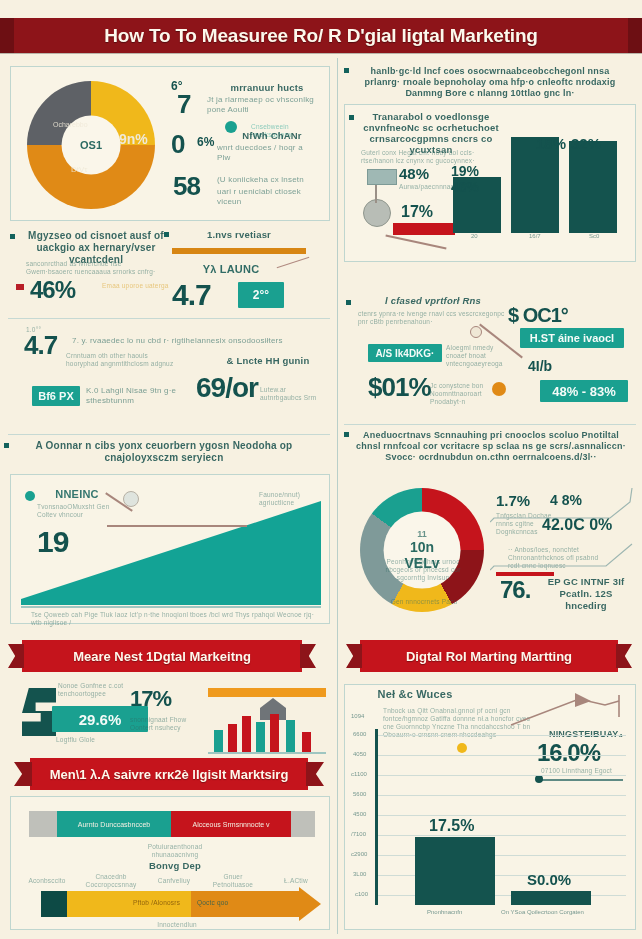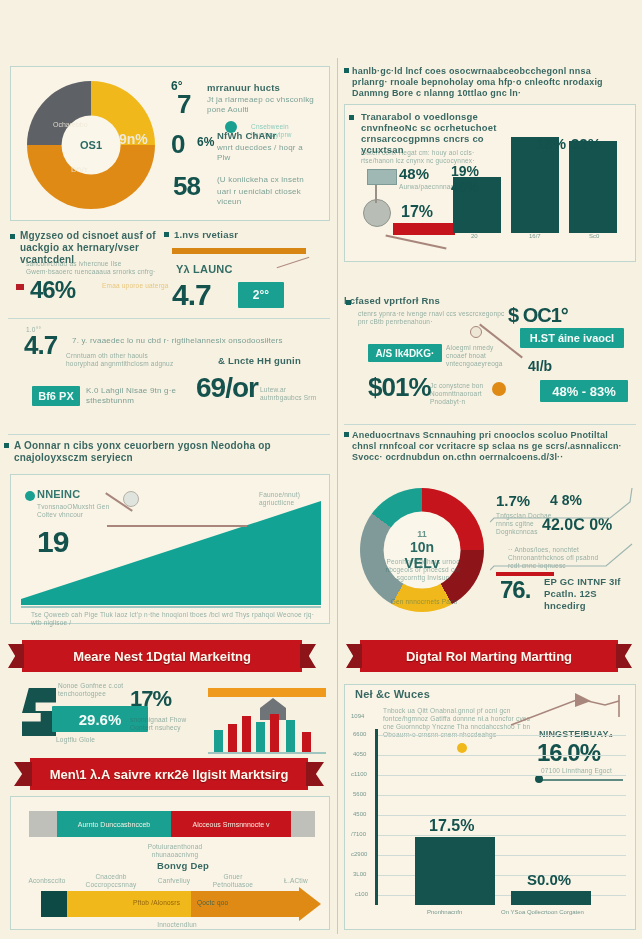--- a/index.html
+++ b/index.html
@@ -35,21 +35,21 @@
     border:1px solid #bfd6cf;
     box-sizing:border-box;
   }
   .card.plain{border:none;background:transparent;}
 
   .hr{position:absolute;height:1px;background:#c6d9d3;}
 
   
   .txt{position:absolute;color:#2d6b63;font-size:8px;line-height:10px;
        letter-spacing:.2px;opacity:.62;filter:blur(.35px);}
-  .txt.head{font-size:9.5px;font-weight:bold;color:#17504c;opacity:.85;}
+  .txt.head{font-size:9.5px;font-weight:bold;color:#17504c;opacity:.85;text-align:center;}
   .txt.tiny{font-size:6.5px;line-height:8px;opacity:.5;}
 
   .bignum{position:absolute;color:#14524e;font-weight:bold;
           filter:blur(.4px);letter-spacing:-1px;}
   .pct{position:absolute;color:#14524e;font-weight:bold;filter:blur(.35px);}
 
   .badge{position:absolute;background:#1aa090;color:#f4fbf8;
          font-weight:bold;display:flex;align-items:center;justify-content:center;
          filter:blur(.3px);border-radius:1px;}
 
@@ -90,20 +90,25 @@
 
   
   .linepath{position:absolute;}
   .dot{position:absolute;border-radius:50%;}
 </style>
 </head>
 <body>
 
 <div class="page">
 
+  <div class="title-banner">
+    <div class="banner-notch l"></div>
+    <div class="banner-notch r"></div>
+    <div class="tb-text">How To  To Measuree Ro/ R D'gial ligtal Marketing</div>
+  </div>
 
   <div class="vdiv"></div>
 
   <div class="card" style="left:10px;top:66px;width:320px;height:155px;">
     <div class="pie" style="left:16px;top:14px;width:128px;height:128px;
       background:conic-gradient(#f0b81b 0deg 90deg, #e08a16 90deg 270deg, #5e6166 270deg 360deg);">
       <div class="hole">
         <span>OS1</span>
       </div>
     </div>
@@ -225,21 +230,21 @@
       <div style="position:absolute;left:28px;top:0;width:114px;height:26px;" class="stack">
         <div style="position:absolute;inset:0;background:#1aa090;"></div>
         <span style="position:relative;">Aurnto Dunccasbncceb</span>
       </div>
       <div style="position:absolute;left:142px;top:0;width:120px;height:26px;" class="stack">
         <div style="position:absolute;inset:0;background:#c5141c;"></div>
         <span style="position:relative;">Alcceous Srmsnnnocte v</span>
       </div>
     </div>
     <div class="txt tiny" style="left:126px;top:46px;width:76px;text-align:center;">Potuiuraenthonad nhunaoacnivng</div>
-    <div class="txt head" style="left:146px;top:64px;width:60px;">Bonvg Dep</div>
+    <div class="txt head" style="left:134px;top:64px;width:60px;">Bonvg Dep</div>
 
     <div class="txt tiny" style="left:14px;top:80px;width:44px;text-align:center;">Aconbsccito</div>
     <div class="txt tiny" style="left:72px;top:76px;width:56px;text-align:center;">Cnacednb Coccropccsnnay</div>
     <div class="txt tiny" style="left:140px;top:80px;width:46px;text-align:center;">Canfveliuy</div>
     <div class="txt tiny" style="left:192px;top:76px;width:60px;text-align:center;">Gnuer Petnoituasoe</div>
     <div class="txt tiny" style="left:262px;top:80px;width:46px;text-align:center;">Ł.ACtiw</div>
 
     <div style="position:absolute;left:30px;top:94px;width:280px;height:26px;">
       <div class="arrowbody" style="left:0;top:0;width:26px;background:#0d4a45;"></div>
       <div class="arrowbody" style="left:26px;top:0;width:124px;background:#f0b81b;"></div>
@@ -277,21 +282,21 @@
       <div class="pct" style="left:66px;top:2px;font-size:15px;padding-left:21px;">18%</div>
       <div class="pct" style="left:122px;top:2px;font-size:15px;">32%</div>
       <div class="ticklbl" style="left:22px;top:100px;">20</div>
       <div class="ticklbl" style="left:80px;top:100px;">16/7</div>
       <div class="ticklbl" style="left:140px;top:100px;">Sc0</div>
     </div>
   </div>
 
   <div class="card plain" style="left:344px;top:296px;width:292px;height:124px;">
     <div class="bullet" style="left:2px;top:4px;"></div>
-    <div class="txt head" style="left:0;top:0px;width:150px;">l cfased vprtforł Rns</div>
+    <div class="txt head" style="left:14px;top:0px;width:150px;font-style:italic;">l cfased vprtforł Rns</div>
     <div class="txt tiny" style="left:14px;top:14px;width:148px;">ctenrs ypnra·re ivenge rnavl ccs vescrcxegonpc pnr cBtb penrbenahoun·</div>
     <div class="badge" style="left:24px;top:48px;width:74px;height:18px;font-size:10px;">A/S Ik4DKG·</div>
     <div class="txt tiny" style="left:102px;top:48px;width:66px;">Aloegml nmedy cnoaef bnoat vntecngoaeyreoga</div>
     <div class="bignum" style="left:24px;top:76px;font-size:26px;">$01%</div>
     <div class="txt tiny" style="left:86px;top:86px;width:62px;">Jc conystcne bon Noomnttnaoroart Pnodabyt·n</div>
     <div class="bignum" style="left:164px;top:8px;font-size:20px;">$ OC1°</div>
     <div class="badge" style="left:176px;top:32px;width:104px;height:20px;font-size:11px;">H.ST áine ivaocl</div>
     <div class="pct" style="left:184px;top:62px;font-size:14px;">4I/b</div>
     <div class="badge" style="left:196px;top:84px;width:88px;height:22px;font-size:13px;">48% - 83%</div>
     <div class="linepath" style="left:130px;top:44px;width:54px;height:2px;background:#a8867c;transform:rotate(38deg);"></div>

